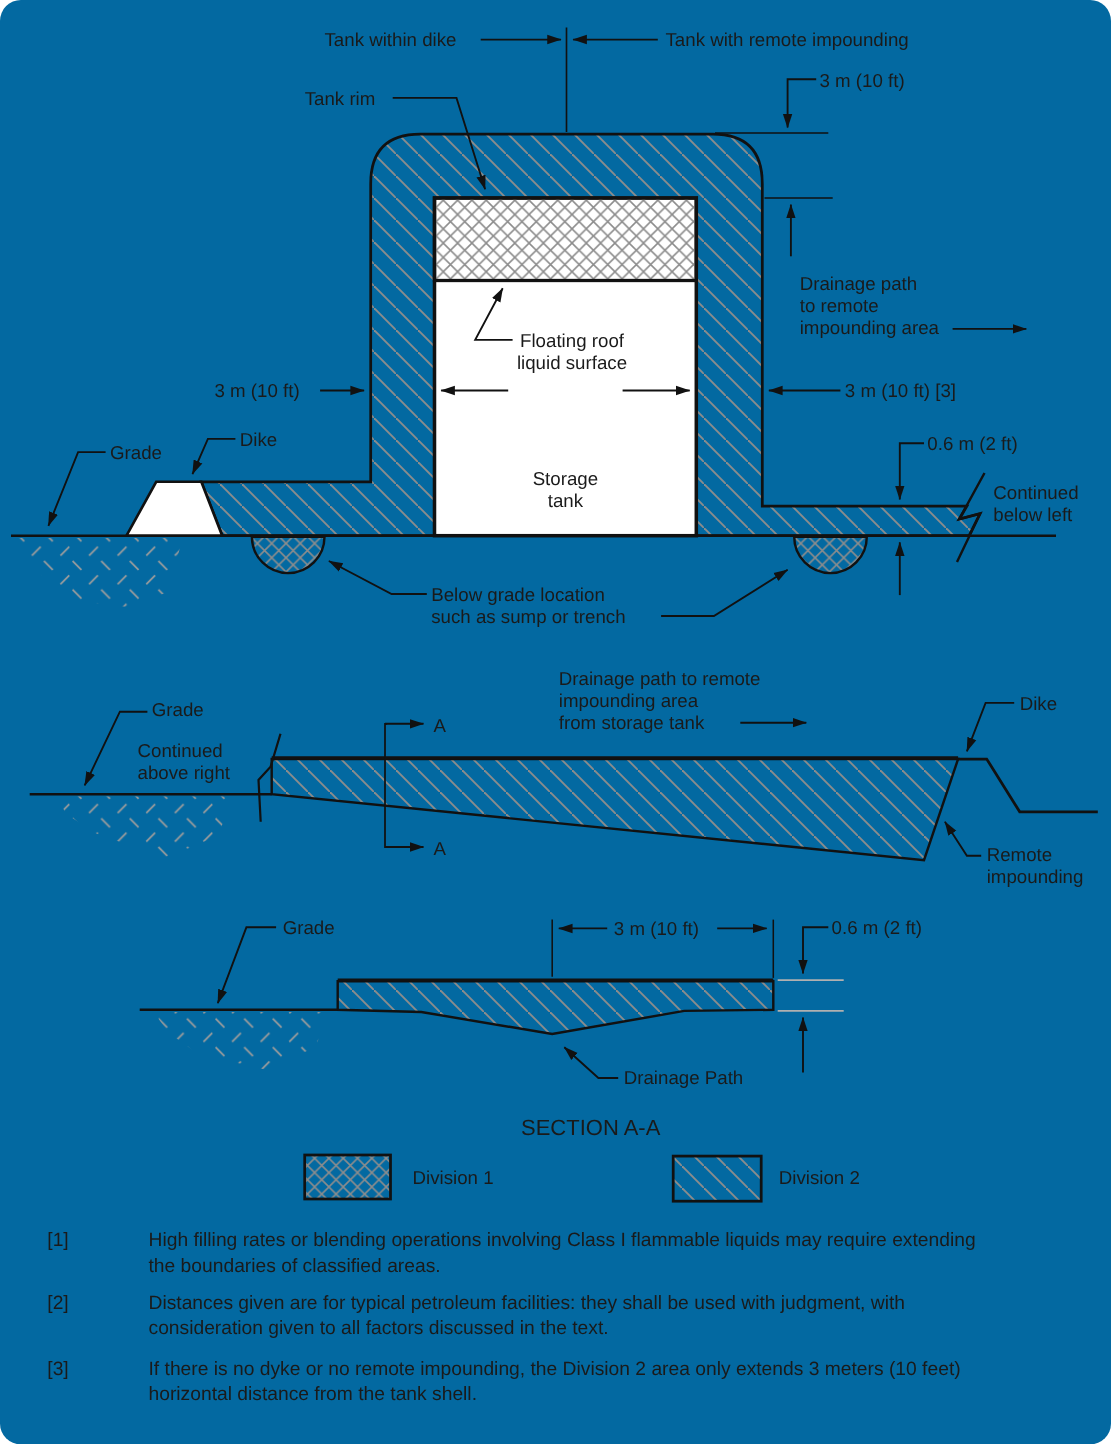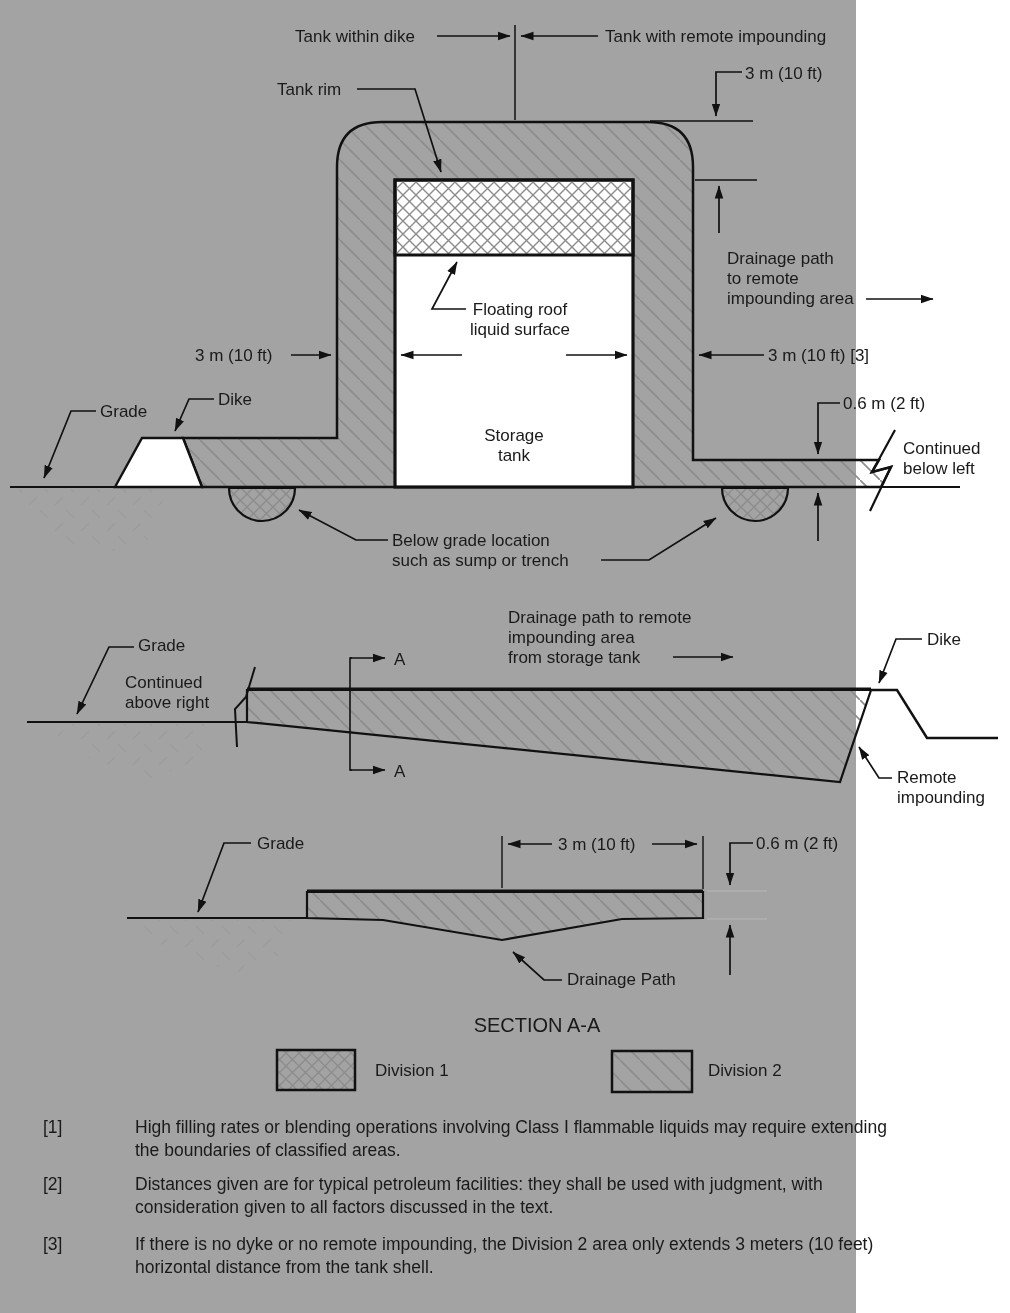--- a/index.html
+++ b/index.html
@@ -1,16 +1,16 @@
 <!DOCTYPE html>
 <html><head>
 <meta charset="utf-8">
 <style>
   html,body{margin:0;padding:0;background:#ffffff;}
-  .page{position:relative;width:856px;height:1313px;background:#a3a3a3;font-family:"Liberation Sans",sans-serif;}
+  .page{position:relative;width:1010px;height:1313px;background:#0369a1;font-family:"Liberation Sans",sans-serif;border-radius:19px;}
   svg{display:block;}
   text{fill:#1a1a1a;font-family:"Liberation Sans",sans-serif;font-size:17px;}
   .fn{font-size:17.5px;}
   .sec{font-size:20px;}
 </style>
 </head>
 <body>
 
 <div class="page">
 <svg width="1010" height="1313" viewBox="0 0 1010 1313" xmlns="http://www.w3.org/2000/svg">

